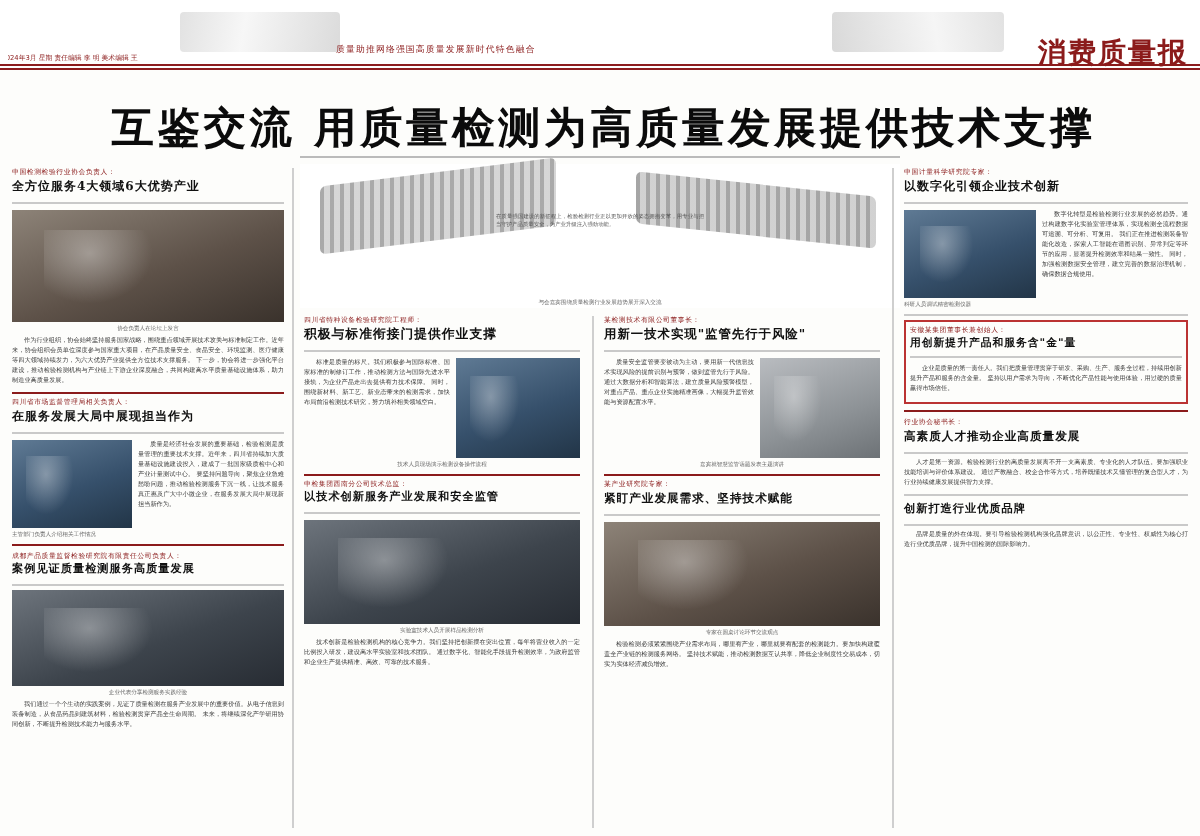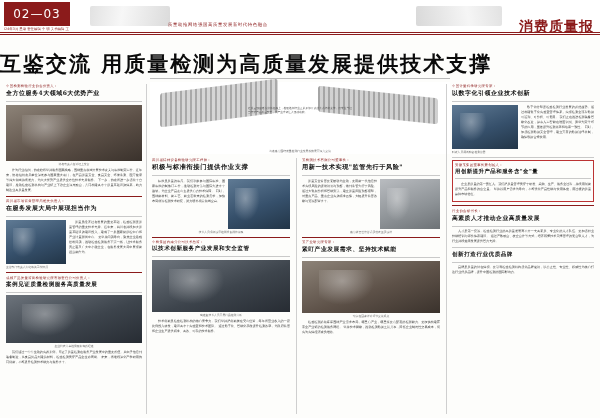--- a/index.html
+++ b/index.html
@@ -21,22 +21,22 @@
   .banner-title{position:absolute;left:110px;top:1px;font-size:15px;color:#111;font-weight:bold;
                 letter-spacing:3px;font-family:"DejaVu Serif","Liberation Serif",serif;}
   .banner-sub{position:absolute;left:96px;top:20px;font-size:4.4px;color:#8b1b1b;letter-spacing:0.6px;}
   .banner-deco{position:absolute;left:18px;top:4px;width:80px;height:20px;
                background:linear-gradient(100deg,#d8d8d8,#f4f4f4 40%,#cfcfcf);border-radius:2px;opacity:.75;}
   .banner-deco2{position:absolute;right:10px;top:4px;width:86px;height:20px;
                background:linear-gradient(260deg,#d8d8d8,#f2f2f2 40%,#cccccc);border-radius:2px;opacity:.75;}
 
   
   .kicker{position:absolute;left:0;top:40px;width:600px;text-align:center;font-size:7.5px;color:#222;letter-spacing:1px;}
-  .headline{position:absolute;left:0;top:50px;width:572px;font-size:21px;color:#0b0b0b;
-            font-weight:bold;letter-spacing:2px;font-family:"DejaVu Serif","Liberation Serif",serif;}
+  .headline{position:absolute;left:0;top:50px;width:572px;text-align:center;font-size:21px;color:#0b0b0b;
+            font-weight:bold;letter-spacing:2px;font-family:"DejaVu Serif","Liberation Serif",serif;padding-left:16px;}
   .hl-rule{position:absolute;left:150px;top:78px;width:300px;height:0.6px;background:#bbb;}
 
   
   .ctext{color:#3a3a3a;font-size:3.1px;line-height:1.62;text-align:justify;}
   .ctext p{margin:0 0 2px 0;text-indent:6px;}
   .subhead{font-size:6.2px;font-weight:bold;color:#111;letter-spacing:0.5px;
            font-family:"DejaVu Serif","Liberation Serif",serif;}
   .subhead-red{font-size:3.4px;color:#8b1b1b;letter-spacing:.3px;margin-bottom:1px;}
   .caption{font-size:2.8px;color:#666;text-align:center;margin-top:1px;}
   .hr{height:0.6px;background:#c9c9c9;margin:3px 0;}
@@ -64,21 +64,20 @@
   
   .col{position:absolute;}
   .vline{position:absolute;width:0.6px;background:#cfcfcf;}
 </style>
 </head>
 <body>
 
 <div class="page">
 
   <div class="masthead">
-    <div class="mh-left">02—03</div>
     <div class="mh-sub">2024年3月 星期 责任编辑 李 明 美术编辑 王 芳</div>
     <div class="mh-right">消费质量报</div>
   </div>
   <div class="mh-rule"></div>
   <div class="mh-rule2"></div>
 
   <div class="banner">
     <div class="banner-deco"></div>
     <div class="banner-deco2"></div>
     <div class="banner-sub">质量助推网络强国高质量发展新时代特色融合</div>

